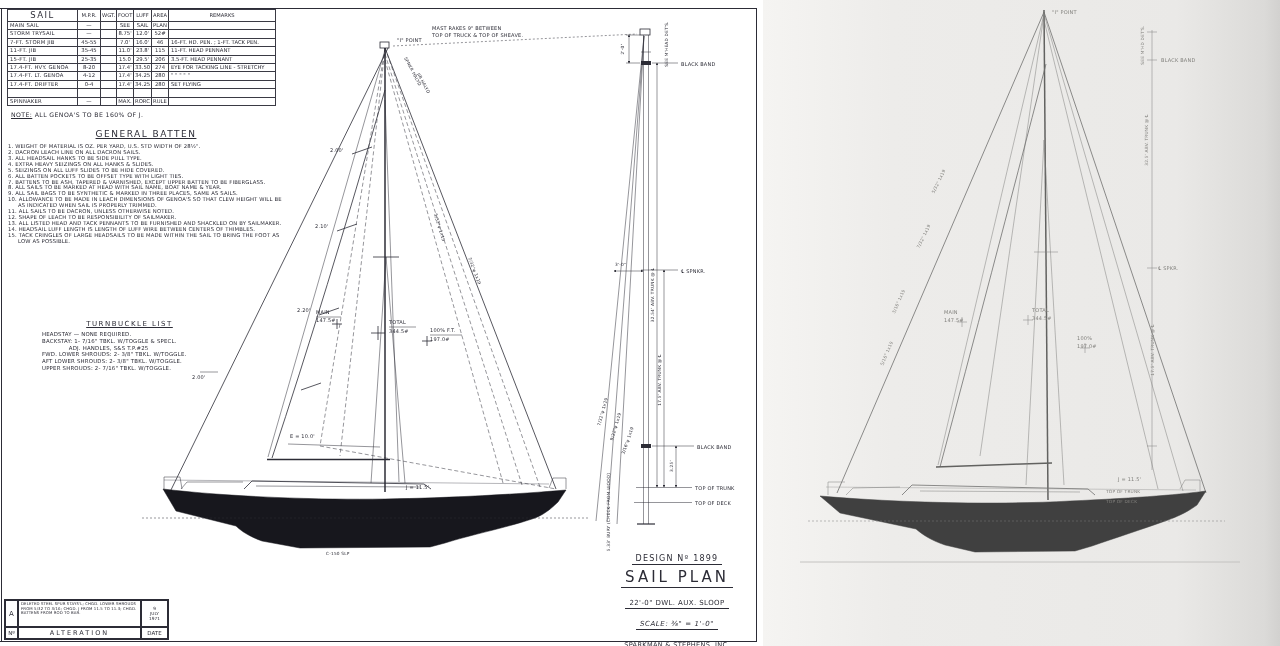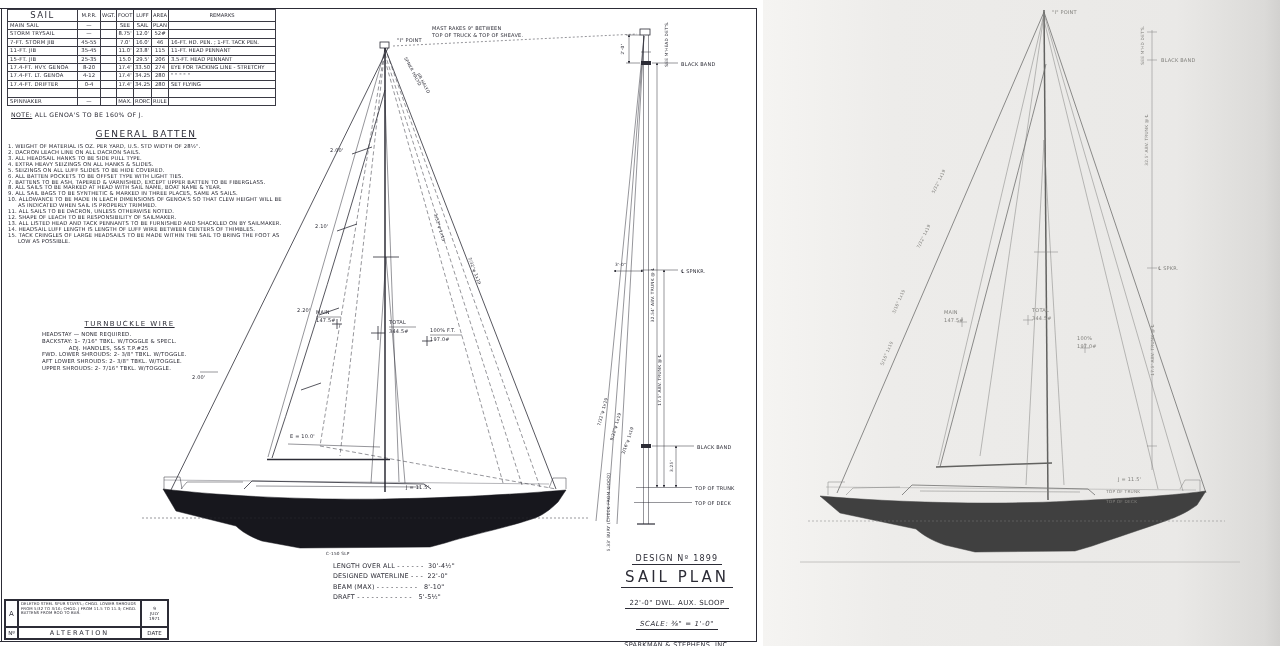--- a/index.html
+++ b/index.html
@@ -217,21 +217,21 @@
           <div class="note-item">10. ALLOWANCE TO BE MADE IN LEACH DIMENSIONS OF GENOA'S SO THAT CLEW HEIGHT WILL BE AS INDICATED WHEN SAIL IS PROPERLY TRIMMED.</div>
           <div class="note-item">11. ALL SAILS TO BE DACRON, UNLESS OTHERWISE NOTED.</div>
           <div class="note-item">12. SHAPE OF LEACH TO BE RESPONSIBILITY OF SAILMAKER.</div>
           <div class="note-item">13. ALL LISTED HEAD AND TACK PENNANTS TO BE FURNISHED AND SHACKLED ON BY SAILMAKER.</div>
           <div class="note-item">14. HEADSAIL LUFF LENGTH IS LENGTH OF LUFF WIRE BETWEEN CENTERS OF THIMBLES.</div>
           <div class="note-item">15. TACK CRINGLES OF LARGE HEADSAILS TO BE MADE WITHIN THE SAIL TO BRING THE FOOT AS LOW AS POSSIBLE.</div>
         </div>
     </div>
 
     <div class="turnbuckle">
-      <div class="block-title">TURNBUCKLE WIRE</div>
+      <div class="block-title">TURNBUCKLE LIST</div>
       <div>
           <div class="tb-item">HEADSTAY — NONE REQUIRED.</div>
           <div class="tb-item">BACKSTAY: 1- 7/16" TBKL. W/TOGGLE &amp; SPECL.</div>
           <div class="tb-item">              ADJ. HANDLES, S&amp;S T.P.#25</div>
           <div class="tb-item">FWD. LOWER SHROUDS: 2- 3/8" TBKL. W/TOGGLE.</div>
           <div class="tb-item">AFT LOWER SHROUDS: 2- 3/8" TBKL. W/TOGGLE.</div>
           <div class="tb-item">UPPER SHROUDS: 2- 7/16" TBKL. W/TOGGLE.</div>
         </div>
     </div>
 
@@ -350,26 +350,20 @@
         <text class="t45" text-anchor="middle" transform="rotate(-90 610 512)" x="610" y="512">5.33' BURY (CHECK FROM WOOD)</text>
         <line x1="644" y1="36" x2="596" y2="521" class="lt"></line>
         <line x1="644" y1="36" x2="607" y2="522" class="lt"></line>
         <line x1="644" y1="36" x2="617" y2="524" class="lt"></line>
         <text class="t45" text-anchor="middle" transform="rotate(-75 604 412)" x="604" y="412">7/32"φ 1x19</text>
         <text class="t45" text-anchor="middle" transform="rotate(-73 617 427)" x="617" y="427">9/32"φ 1x19</text>
         <text class="t45" text-anchor="middle" transform="rotate(-71 629 441)" x="629" y="441">3/16"φ 1x19</text>
       </g>
     </svg>
 
-    <div class="dims">
-        <div class="dim-line">LENGTH OVER ALL - - - - - -  30'-4½"</div>
-        <div class="dim-line">DESIGNED WATERLINE - - -  22'-0"</div>
-        <div class="dim-line">BEAM (MAX) - - - - - - - - -   8'-10"</div>
-        <div class="dim-line">DRAFT - - - - - - - - - - - -   5'-5½"</div>
-      </div>
 
     <div class="title-block">
       <div><span class="tbl tb-design">DESIGN Nº 1899</span></div>
       <div><span class="tbl tb-title">SAIL PLAN</span></div>
       <div><span class="tbl tb-sub">22'-0" DWL. AUX. SLOOP</span></div>
       <div><span class="tbl tb-scale">SCALE: ⅜" = 1'-0"</span></div>
       <div><span class="tbl tb-firm">SPARKMAN &amp; STEPHENS, INC.</span></div>
 
     </div>
 

